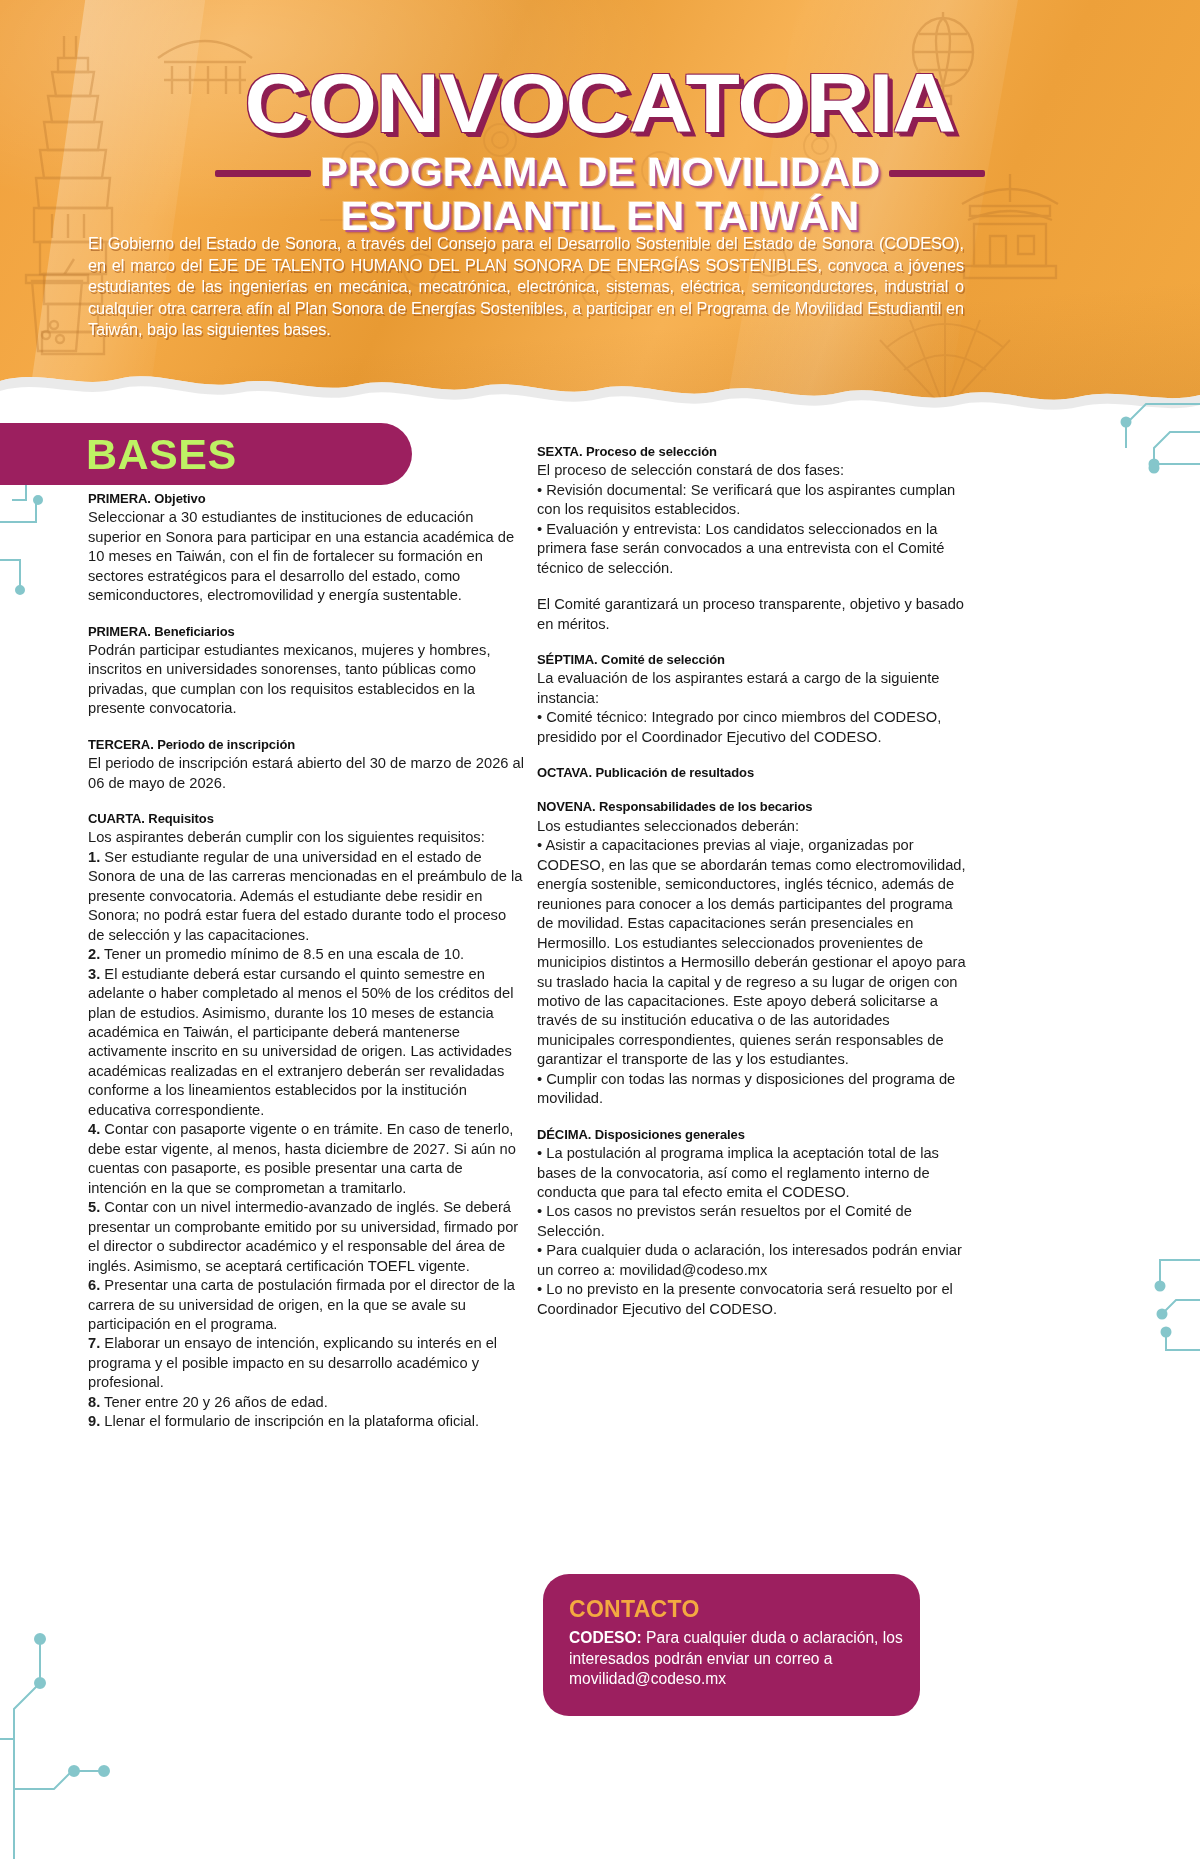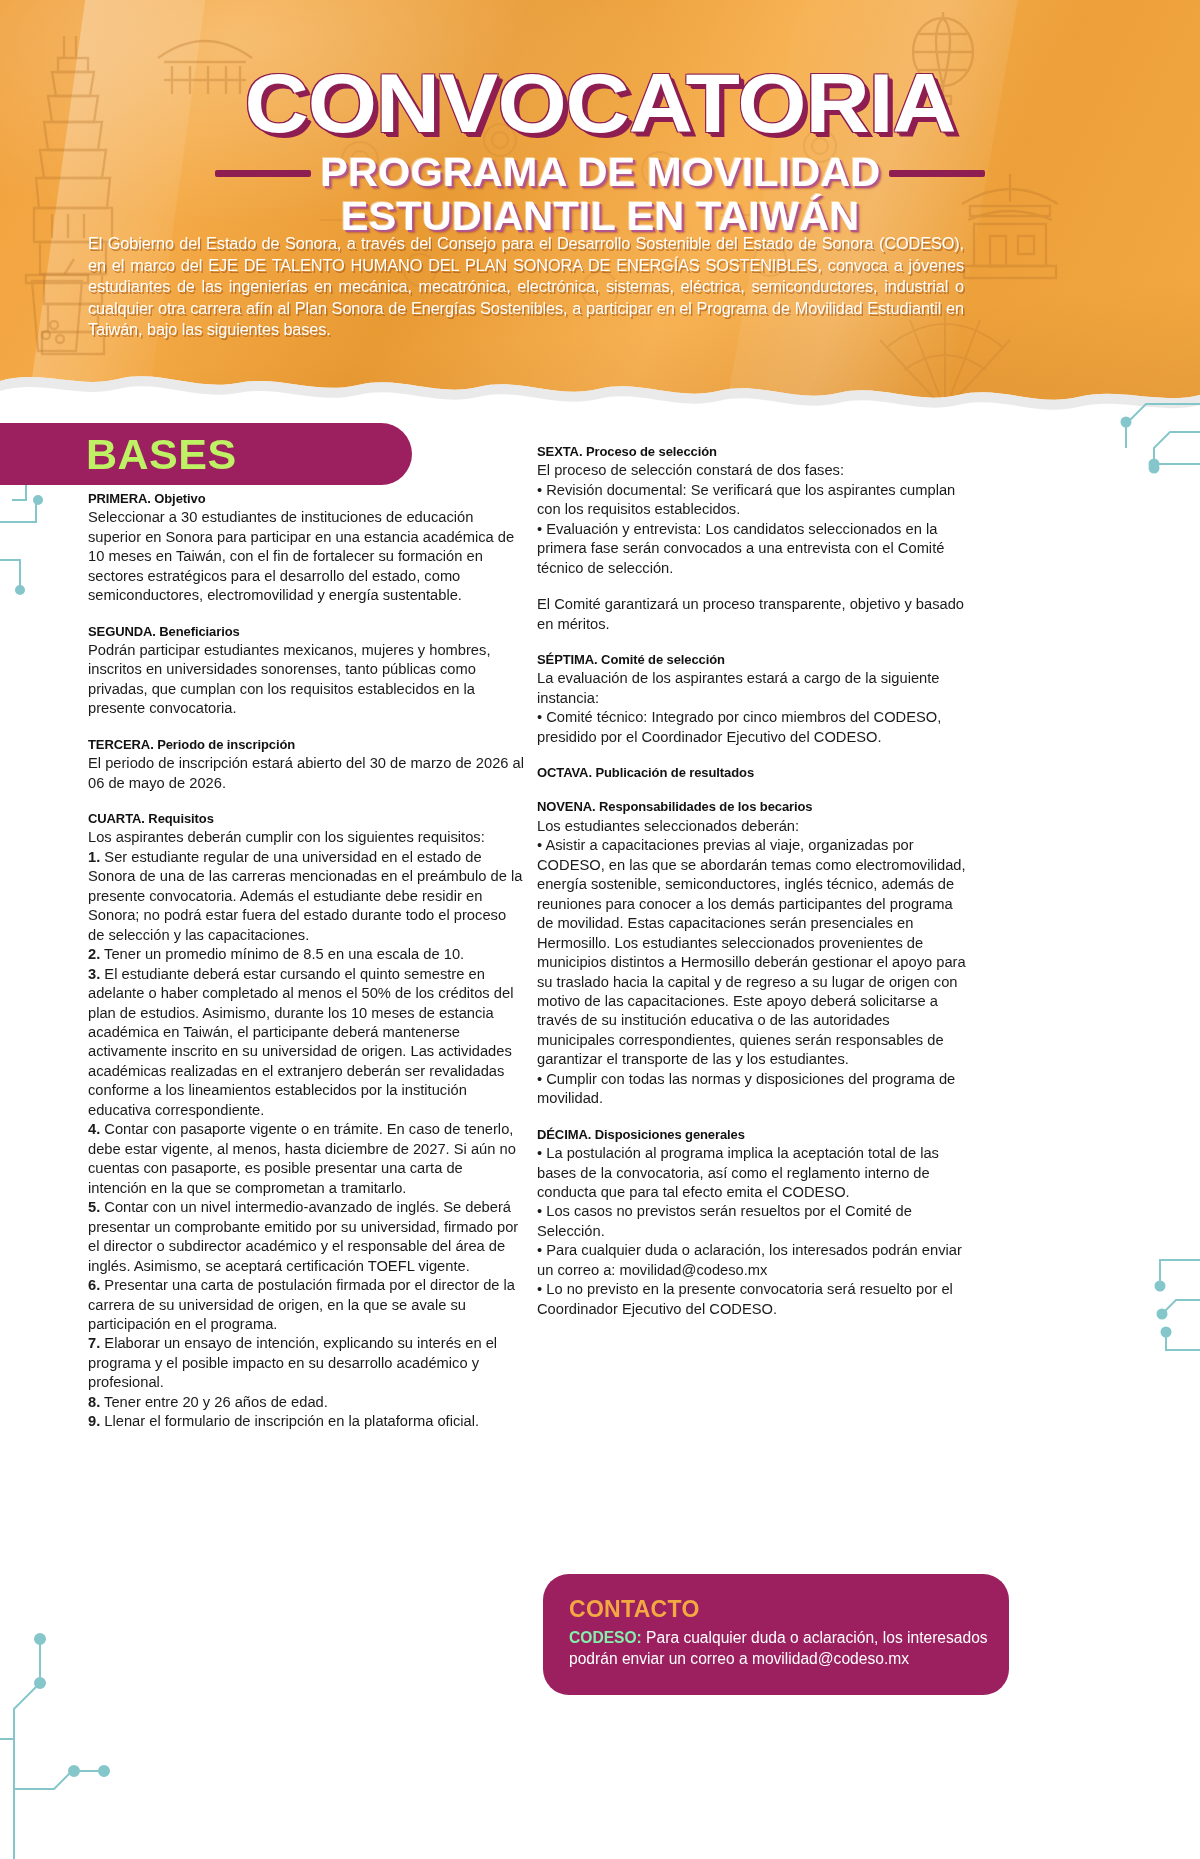--- a/index.html
+++ b/index.html
@@ -198,38 +198,38 @@
     line-height: 1.325;
     color: #1b1b1b;
     white-space: pre-line;
   }
   .sec-b b { font-weight: bold; }
 
   
   .contact {
     position: absolute;
     top: 1574px; left: 543px;
-    width: 466px;
+    width: 377px;
     padding: 22px 9px 26px 26px;
     background: #9c1f5f;
     border-radius: 26px;
   }
   .contact-title {
     color: #f3a941;
     font-weight: bold;
     font-size: 23px;
     letter-spacing: 0.3px;
     margin-bottom: 5px;
   }
   .contact-body {
     color: #ffffff;
     font-size: 15.6px;
     line-height: 1.32;
   }
-  .contact-body b { color: #86efac; font-weight: bold; }
+  .contact-body b { color: #ffffff; font-weight: bold; }
 
   .bot-left-circuit { position: absolute; bottom: 0; left: 0; }
   .right-circuit { position: absolute; top: 390px; right: 0; }
   .mid-right-circuit { position: absolute; top: 1240px; right: 0; }
   .left-mid-circuit { position: absolute; top: 430px; left: 0; }
 </style>
 </head>
 <body>
 
 <div class="page">
@@ -405,21 +405,21 @@
   </div>
 
   <div class="col col-left">
 
     <div class="sec">
       <div class="sec-h">PRIMERA. Objetivo</div>
       <div class="sec-b">Seleccionar a 30 estudiantes de instituciones de educación superior en Sonora para participar en una estancia académica de 10 meses en Taiwán, con el fin de fortalecer su formación en sectores estratégicos para el desarrollo del estado, como semiconductores, electromovilidad y energía sustentable.</div>
     </div>
 
     <div class="sec">
-      <div class="sec-h">SEGUNDA. Beneficiarios</div>
+      <div class="sec-h">PRIMERA. Beneficiarios</div>
       <div class="sec-b">Podrán participar estudiantes mexicanos, mujeres y hombres, inscritos en universidades sonorenses, tanto públicas como privadas, que cumplan con los requisitos establecidos en la presente convocatoria.</div>
     </div>
 
     <div class="sec">
       <div class="sec-h">TERCERA. Periodo de inscripción</div>
       <div class="sec-b">El periodo de inscripción estará abierto del 30 de marzo de 2026 al 06 de mayo de 2026.</div>
     </div>
 
     <div class="sec">
       <div class="sec-h">CUARTA. Requisitos</div>

